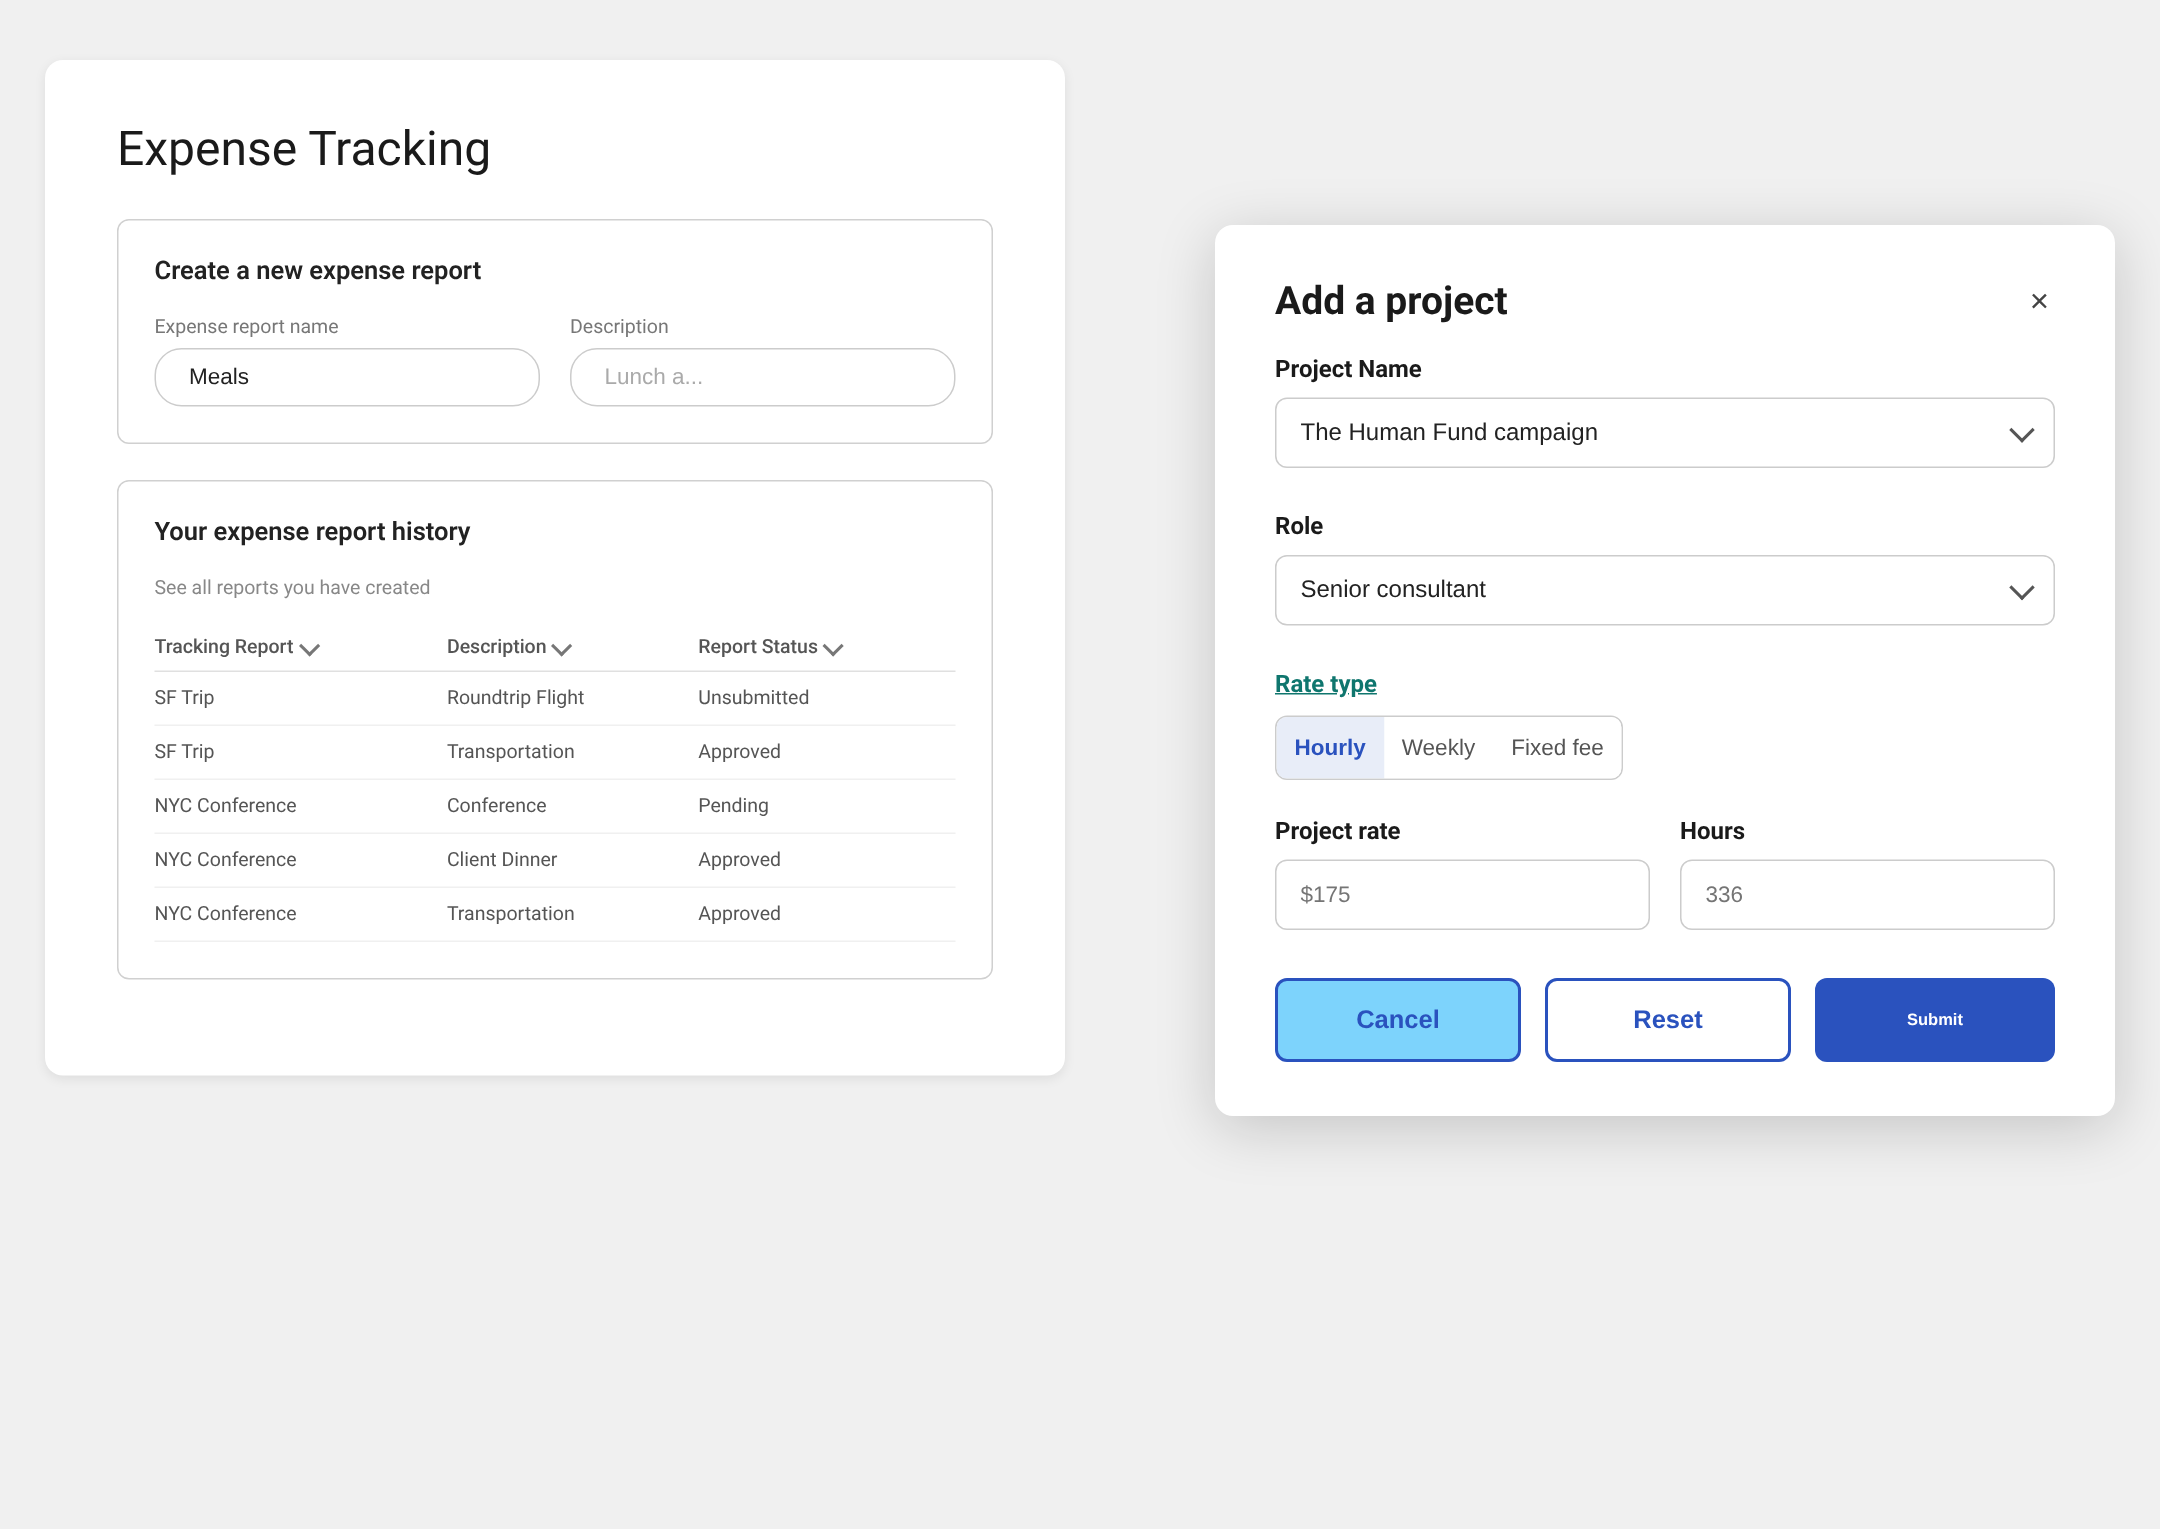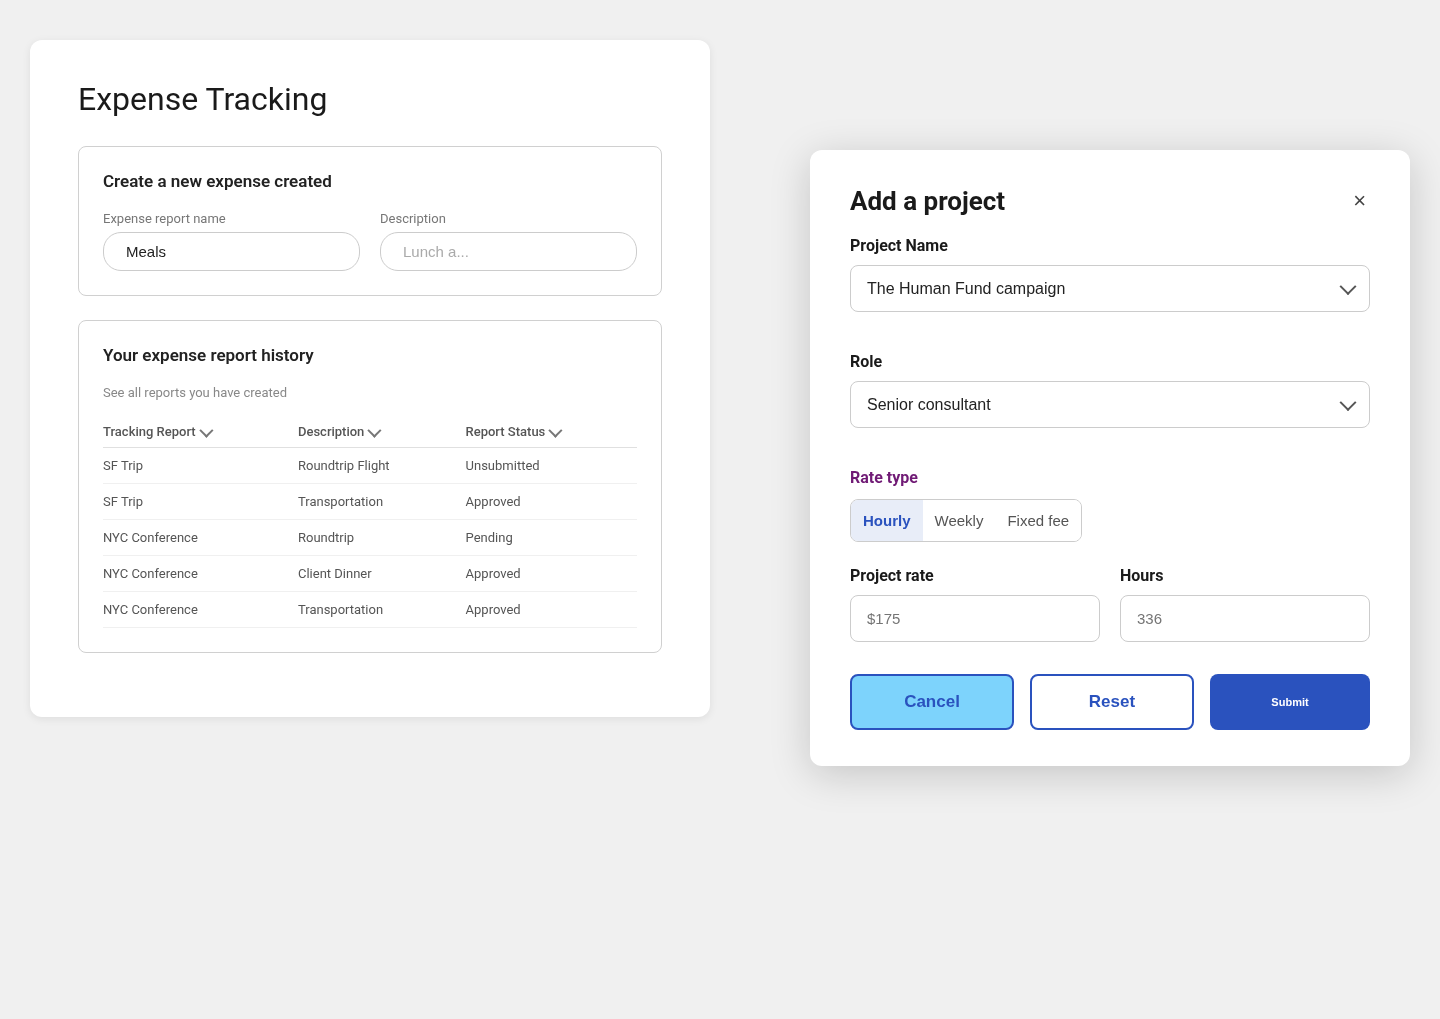--- a/index.html
+++ b/index.html
@@ -169,21 +169,21 @@
     .field-label {
       font-size: 16px;
       font-weight: 700;
       color: #1a1a1a;
       margin-bottom: 10px;
       display: block;
     }
 
     .select-wrapper {
       position: relative;
-      margin-bottom: 40px;
+      margin-bottom: 29px;
     }
 
     .modal-select {
       width: 100%;
       border: 1px solid #ccc;
       border-radius: 8px;
       padding: 14px 44px 14px 16px;
       font-size: 16px;
       color: #222;
       appearance: none;
@@ -201,23 +201,24 @@
       width: 12px;
       height: 12px;
       border-right: 2px solid #555;
       border-bottom: 2px solid #555;
       transform: translateY(-70%) rotate(45deg);
     }
 
     .rate-type-label {
       font-size: 16px;
       font-weight: 700;
-      color: #701a75;
+      color: #0f766e;
       margin-bottom: 12px;
       display: block;
+      text-decoration: underline;
     }
 
     .rate-type-group {
       display: flex;
       border: 1px solid #ccc;
       border-radius: 8px;
       overflow: hidden;
       margin-bottom: 24px;
       width: fit-content;
     }
@@ -301,21 +302,21 @@
   </style>
 </head>
 <body>
 
 <div class="page-wrapper">
 
   <div class="bg-card">
     <h1 class="page-title">Expense Tracking</h1>
 
     <div class="section-card">
-      <div class="section-title">Create a new expense created</div>
+      <div class="section-title">Create a new expense report</div>
       <div class="form-row">
         <div class="form-group">
           <label class="form-label">Expense report name</label>
           <input class="form-input" type="text" value="Meals" placeholder="Meals" style="">
         </div>
         <div class="form-group">
           <label class="form-label">Description</label>
           <input class="form-input" type="text" placeholder="Lunch a..." style="">
         </div>
       </div>
@@ -354,21 +355,21 @@
       <td>Roundtrip Flight</td>
       <td>Unsubmitted</td>
     </tr>
             <tr>
       <td>SF Trip</td>
       <td>Transportation</td>
       <td>Approved</td>
     </tr>
             <tr>
       <td>NYC Conference</td>
-      <td>Roundtrip</td>
+      <td>Conference</td>
       <td>Pending</td>
     </tr>
             <tr>
       <td>NYC Conference</td>
       <td>Client Dinner</td>
       <td>Approved</td>
     </tr>
             <tr>
       <td>NYC Conference</td>
       <td>Transportation</td>

